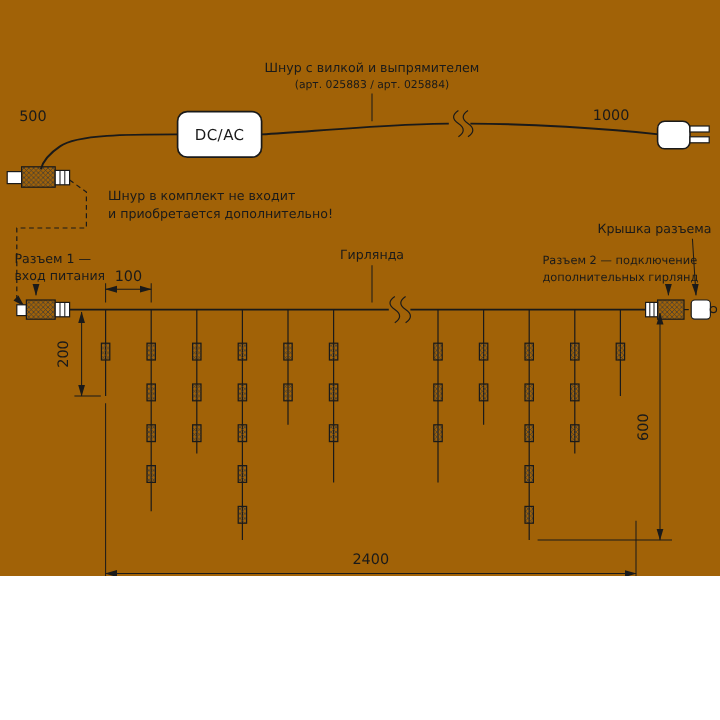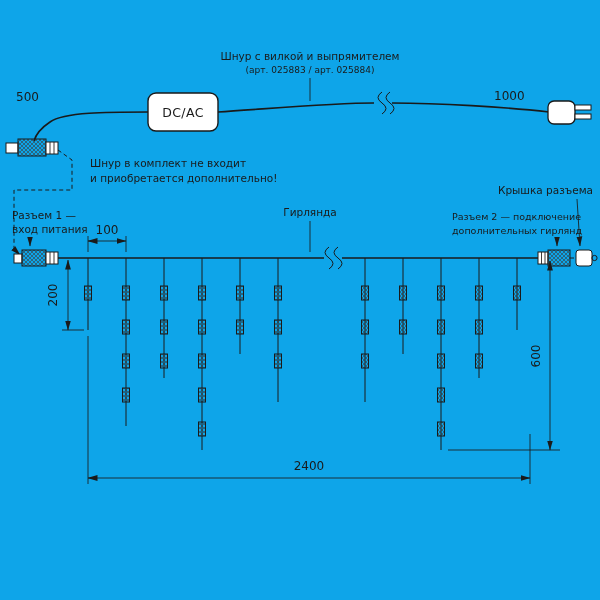--- a/index.html
+++ b/index.html
@@ -1,16 +1,16 @@
 <!DOCTYPE html>
 <html><head>
 <meta charset="utf-8">
 <style>
   html,body{margin:0;padding:0;background:#ffffff;}
-  .stage{width:600px;height:600px;background:#0ea5e9;position:relative;overflow:hidden;
+  .stage{width:600px;height:480px;background:#a16207;position:relative;overflow:hidden;
          font-family:"DejaVu Sans","Liberation Sans",sans-serif;}
   svg{display:block;}
   text{font-family:"DejaVu Sans","Liberation Sans",sans-serif;fill:#1a1a1a;}
   .t-label{font-size:10.5px;}
   .t-small{font-size:9px;}
   .t-dim{font-size:12px;}
   .t-box{font-size:12.5px;letter-spacing:.4px;}
   .t-tight{font-size:9.5px;}
   .ln{stroke:#1a1a1a;fill:none;}
   .w16{stroke-width:1.6;}

